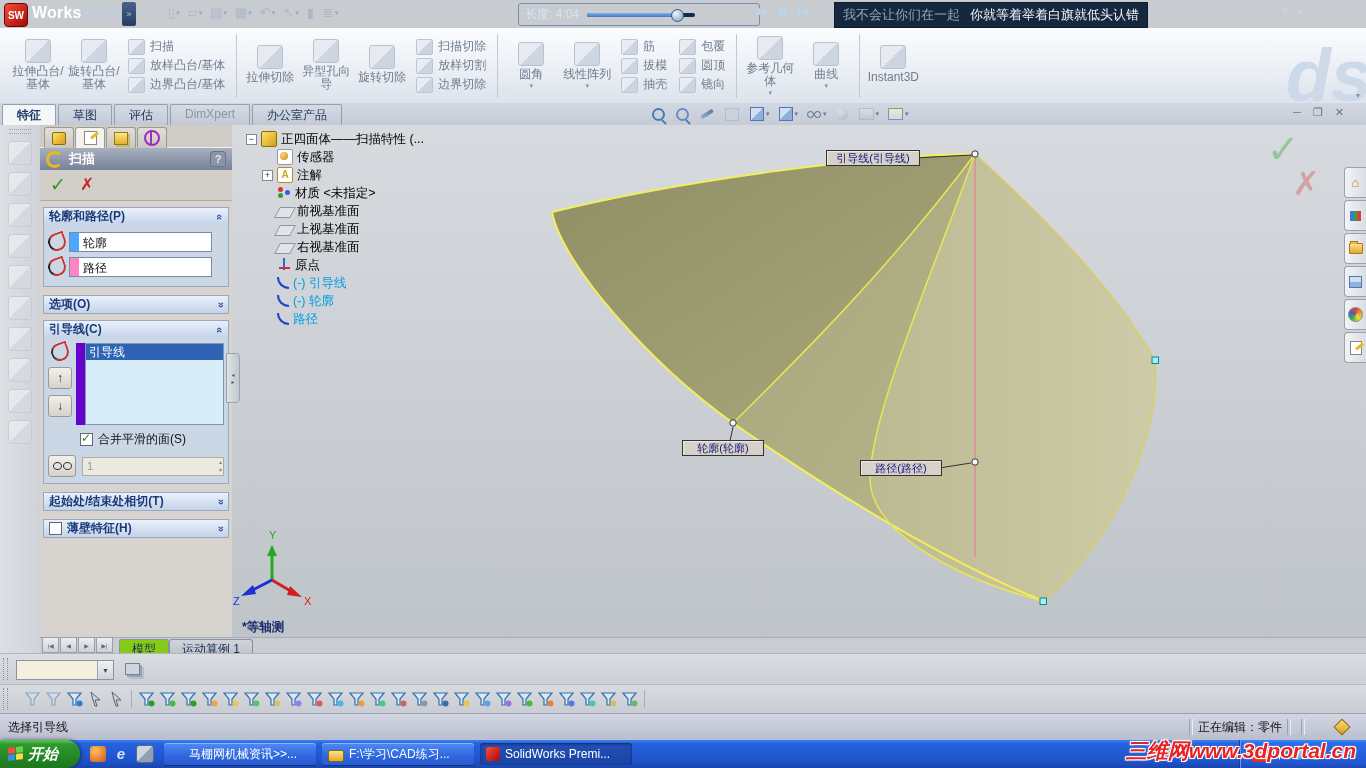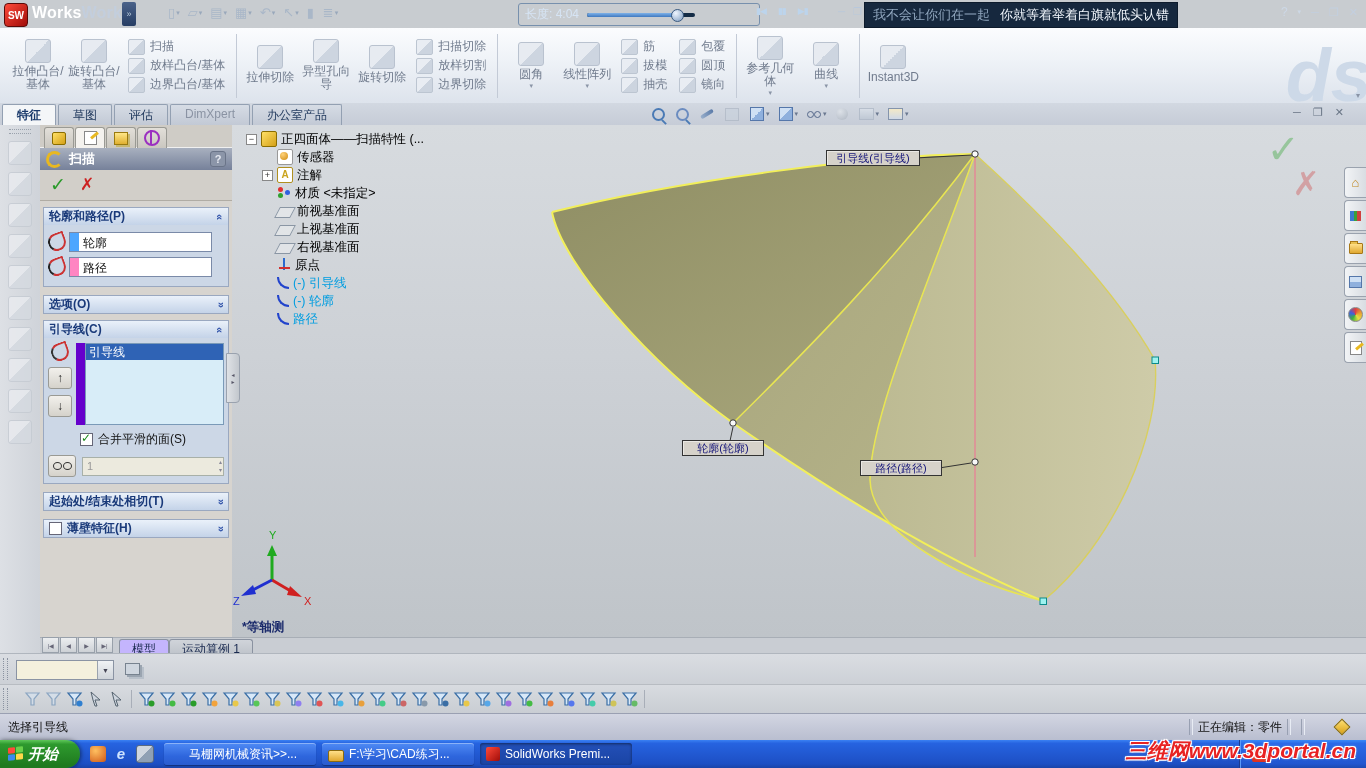--- a/index.html
+++ b/index.html
@@ -24,21 +24,21 @@
   .tcaret{font-size:7px;color:#8a9cb4}
   #player{left:518px;top:3px;width:228px;height:21px;border:1px solid #7790ad;border-radius:3px;
     background:linear-gradient(180deg,#3d5a7d,#1e3throat 0),linear-gradient(180deg,#3f5d82,#203a5c);display:flex;align-items:center;padding:0 6px;gap:8px}
   #player .plen{color:#d6e4f4;font-size:12px;white-space:nowrap}
   .ptrack{width:108px;height:4px;background:#142c46;border-radius:2px;position:relative}
   .pfill{position:absolute;left:0;top:0;height:4px;width:80%;background:linear-gradient(180deg,#7fb2e8,#3f79c0);border-radius:2px}
   .pthumb{position:absolute;left:78%;top:-4px;width:11px;height:11px;border-radius:50%;
     background:radial-gradient(circle at 35% 30%,#eef5ff,#7e9cc0);border:1px solid #3a5a80}
   #mediabtns{left:756px;top:6px;display:flex;gap:12px;color:#bcd4ec;font-size:9px;letter-spacing:-1px}
   #playerwin{left:838px;top:6px;display:flex;gap:8px;color:#b8c8dc;font-size:10px}
-  #subtitlebox{left:864px;top:2px;width:312px;height:24px;background:#16283e;border:1px solid #0d1b2c;
+  #subtitlebox{left:834px;top:2px;width:312px;height:24px;background:#16283e;border:1px solid #0d1b2c;
     display:flex;align-items:center;justify-content:center;gap:10px;white-space:nowrap;overflow:hidden}
   #subtitlebox .s1{color:#91a7bf;font-size:13px}
   #subtitlebox .s2{color:#f2f7fd;font-size:13px}
   #tbright{right:8px;top:5px;display:flex;gap:10px;align-items:center;color:#cdd8e6;font-size:12px}
   #tbright .wmin,#tbright .wres,#tbright .wcls{font-size:11px;color:#c3cfdf}
 
   
   #ribbon{left:0;top:28px;width:1366px;height:75px;
     background:linear-gradient(180deg,#fbfcfe 0,#eef2f7 45%,#dde3ec 100%);border-bottom:1px solid #aab4c2;overflow:hidden}
   #ribbon-inner{display:flex;align-items:stretch;height:75px;padding-left:10px}
@@ -184,21 +184,21 @@
   #triadsvg{left:0;top:400px}
   #viewlabel{left:10px;top:494px;color:#1a2a6b;font-weight:bold;font-size:12.5px;z-index:3}
 
   
   #docbar{left:40px;top:512px;width:1326px;height:16px;background:#c9cdd3;border-top:1px solid #a8aeb6;display:flex;align-items:flex-end}
   .navbtn{width:15px;height:14px;background:linear-gradient(180deg,#eceef0,#cdd1d6);border:1px solid #98a0aa;
     font-size:6px;color:#667;display:flex;align-items:center;justify-content:center;margin-bottom:1px}
   #docbar .navwrap{display:flex;gap:1px;margin:0 6px 0 2px}
   .dtab{padding:1px 12px;font-size:12px;color:#1a2a50;border:1px solid #8a92a0;border-bottom:none;
     background:linear-gradient(180deg,#d0d4da,#bfc4cb);border-radius:3px 3px 0 0;height:15px;box-sizing:border-box}
-  .dtab.active{background:#c4b5fd}
+  .dtab.active{background:#84cc16}
 
   
   #comborow{left:0;top:653px;width:1366px;height:31px;background:linear-gradient(180deg,#dadde2,#ccd0d6);border-top:1px solid #b0b6be}
   .vgrip{position:absolute;left:3px;top:4px;width:3px;height:22px;border-left:1px dotted #8a92a0;border-right:1px dotted #8a92a0}
   #selcombo{position:absolute;left:16px;top:6px;width:96px;height:18px;background:#f4f0dd;border:1px solid #8a93a3;display:flex}
   #selcombo .cval{flex:1}
   #selcombo .cbtn{width:15px;background:linear-gradient(180deg,#f0f2f5,#cfd4da);border-left:1px solid #9aa2ae;
     font-size:7px;color:#445;display:flex;align-items:center;justify-content:center}
   #layersbtn{position:absolute;left:120px;top:4px;width:24px;height:22px;display:flex;align-items:center;justify-content:center}
   .layers-glyph{width:13px;height:10px;background:#cfd6df;border:1px solid #77828f;box-shadow:2px 2px 0 #9aa4b0,4px 4px 0 #b8c0ca}

